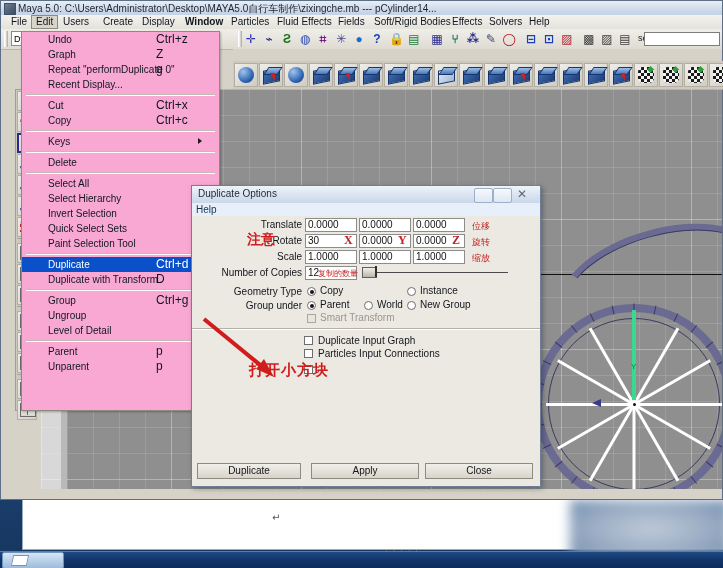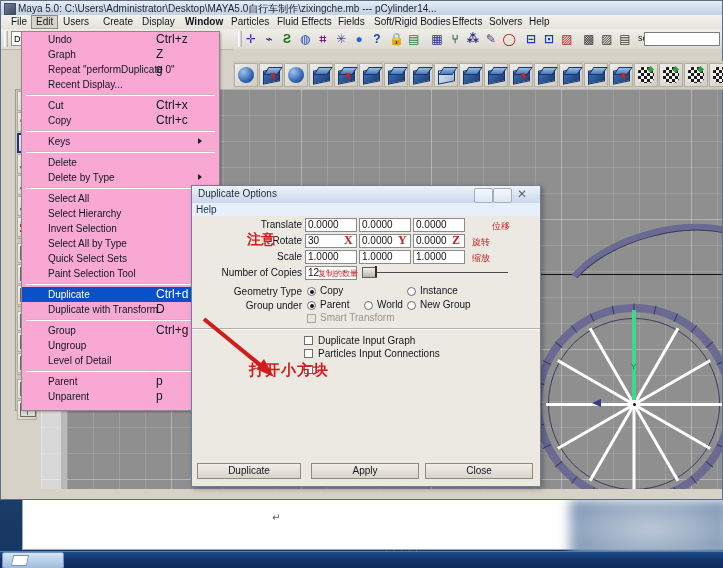--- a/index.html
+++ b/index.html
@@ -412,26 +412,24 @@
       <div class="mi"><span>Graph</span><span class="acc">Z</span></div>
       <div class="mi"><span>Repeat "performDuplicate 0"</span><span class="acc">g</span></div>
       <div class="mi"><span>Recent Display...</span></div>
       <div class="msep"></div>
       <div class="mi"><span>Cut</span><span class="acc">Ctrl+x</span></div>
       <div class="mi"><span>Copy</span><span class="acc">Ctrl+c</span></div>
       <div class="msep"></div>
       <div class="mi"><span>Keys</span><span class="arw"></span></div>
       <div class="msep"></div>
       <div class="mi"><span>Delete</span></div>
-      <div class="mi"><span>Delete by Type</span><span class="arw"></span></div>
       <div class="msep"></div>
       <div class="mi"><span>Select All</span></div>
       <div class="mi"><span>Select Hierarchy</span></div>
       <div class="mi"><span>Invert Selection</span></div>
-      <div class="mi"><span>Select All by Type</span><span class="arw"></span></div>
       <div class="mi"><span>Quick Select Sets</span><span class="arw"></span></div>
       <div class="mi"><span>Paint Selection Tool</span><span class="box"></span></div>
       <div class="msep"></div>
       <div class="mi hl"><span>Duplicate</span><span class="acc">Ctrl+d</span><span class="box"></span></div>
       <div class="mi"><span>Duplicate with Transform</span><span class="acc">D</span></div>
       <div class="msep"></div>
       <div class="mi"><span>Group</span><span class="acc">Ctrl+g</span><span class="box"></span></div>
       <div class="mi"><span>Ungroup</span><span class="box"></span></div>
       <div class="mi"><span>Level of Detail</span><span class="arw"></span></div>
       <div class="msep"></div>
@@ -449,21 +447,21 @@
       </div>
     </div>
     <div id="dlgmenubar">
       <div id="dlgmenu-help">Help</div>
     </div>
     <div id="dlgbody">
         <div class="fldlabel" style="left: 40px; top: 2px; width: 70px;">Translate</div>
         <div class="fld" style="left: 113px; top: 2px; width: 52px;">0.0000</div>
         <div class="fld" style="left: 167px; top: 2px; width: 52px;">0.0000</div>
         <div class="fld" style="left: 221px; top: 2px; width: 52px;">0.0000</div>
-        <div class="cnlabel" style="left: 280px; top: 4px; margin-left: 20px;">位移</div>
+        <div class="cnlabel" style="left: 280px; top: 4px;">位移</div>
         <div class="fldlabel" style="left: 40px; top: 18px; width: 70px;">Rotate</div>
         <div class="fld" style="left: 113px; top: 18px; width: 52px;">30</div>
         <div class="fld" style="left: 167px; top: 18px; width: 52px;">0.0000</div>
         <div class="fld" style="left: 221px; top: 18px; width: 52px;">0.0000</div>
         <div class="axisl" style="left: 152px; top: 17px;">X</div>
         <div class="axisl" style="left: 206px; top: 17px;">Y</div>
         <div class="axisl" style="left: 260px; top: 17px;">Z</div>
         <div class="cnlabel" style="left: 280px; top: 20px;">旋转</div>
         <div class="fldlabel" style="left: 40px; top: 34px; width: 70px;">Scale</div>
         <div class="fld" style="left: 113px; top: 34px; width: 52px;">1.0000</div>

